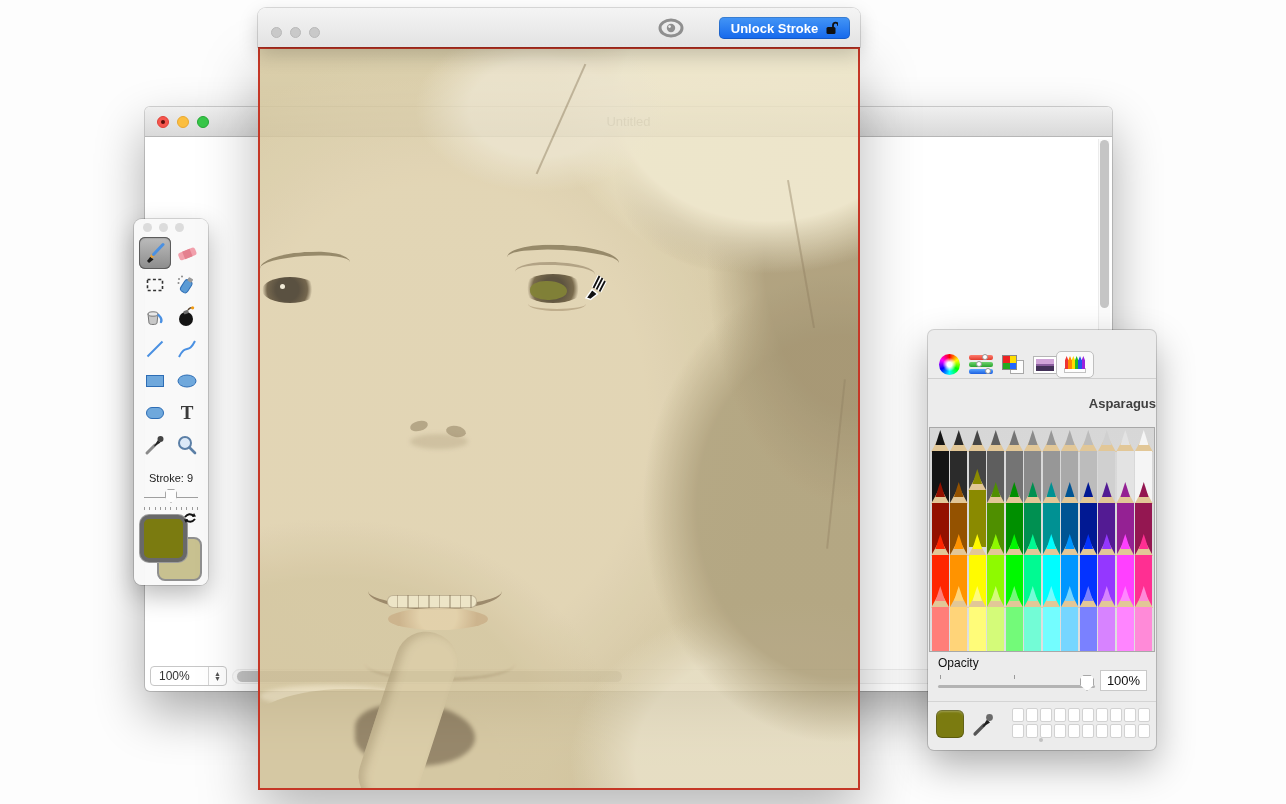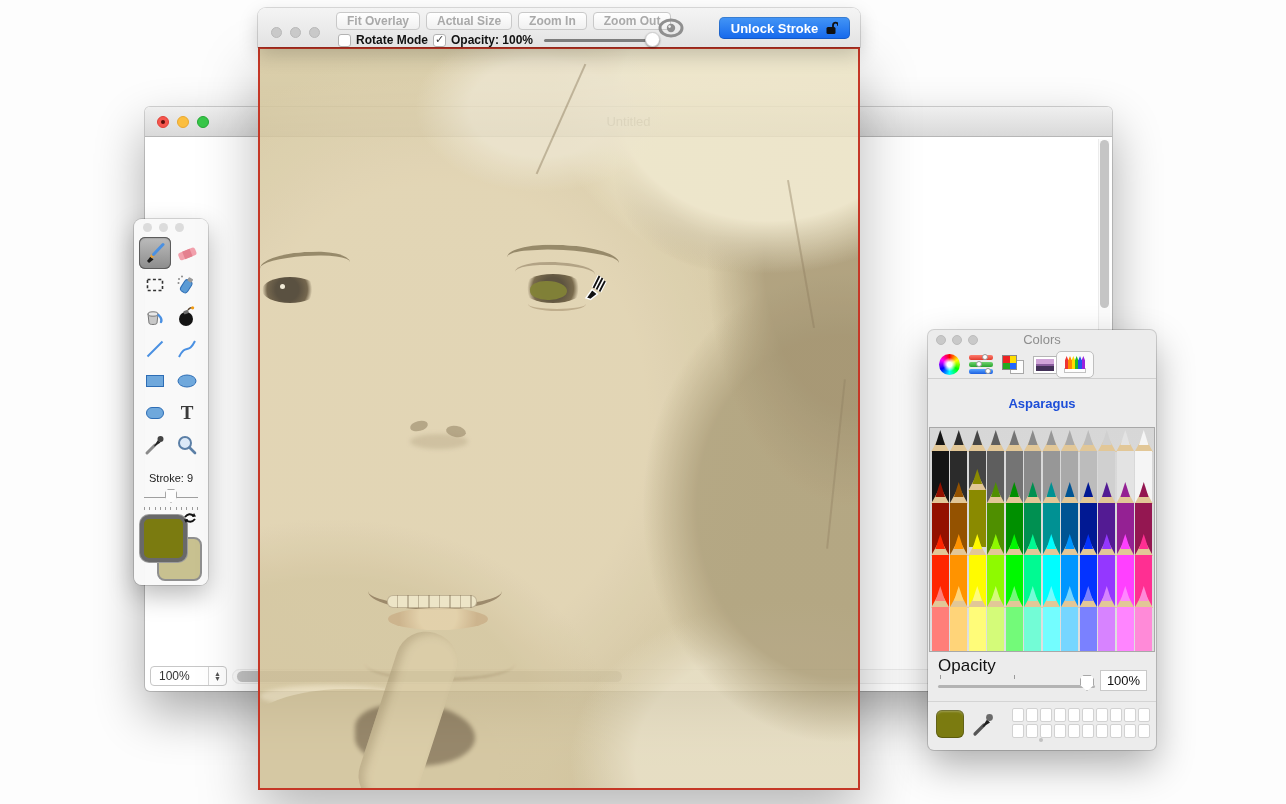--- a/index.html
+++ b/index.html
@@ -152,31 +152,31 @@
   .icon-palette .grid i:nth-child(1){background:#e22;} .icon-palette .grid i:nth-child(2){background:#fd0;}
   .icon-palette .grid i:nth-child(3){background:#2a2;} .icon-palette .grid i:nth-child(4){background:#26f;}
   .icon-image { width:24px; height:18px; background:#fff; border:1px solid #b5b5b5; padding:2px; }
   .icon-image i { display:block; width:100%; height:100%;
     background:linear-gradient(#d0a4d8 0 38%, #8a5f9e 38% 58%, #433158 58% 100%); }
   .icon-pencils { position:relative; width:22px; height:17px; }
   .icon-pencils .strips { position:absolute; left:1px; top:0; width:20px; height:13px;
     background:linear-gradient(90deg,#e33 0 16.6%,#f80 16.6% 33.3%,#fd0 33.3% 50%,#2b2 50% 66.6%,#25e 66.6% 83.3%,#92d 83.3% 100%);
     clip-path:polygon(0 32%,8.3% 0,16.6% 32%,25% 0,33.3% 32%,41.6% 0,50% 32%,58.3% 0,66.6% 32%,75% 0,83.3% 32%,91.6% 0,100% 32%,100% 100%,0 100%); }
   .icon-pencils .base { position:absolute; left:0; bottom:0; width:22px; height:5px; background:#fdfdfd; border:1px solid #c2c2c2; }
-  .cp-colorname { position:absolute; left:0; right:0; top:66px; text-align:center; font-size:13px; font-weight:700; color:#1d4ed8; }
+  .cp-colorname { position:absolute; left:0; right:0; top:66px; text-align:right; font-size:13px; font-weight:700; color:#404040; }
   .pencil-box { position:absolute; left:1px; top:97px; width:226px; height:225px; overflow:hidden;
     background:linear-gradient(#d7d7d7,#dfdfdf); border:1px solid #a8a8a8; }
   .pencil-row { position:absolute; left:1px; right:1px; display:flex; }
   .pencil { position:relative; flex:1; }
   .pencil i { position:absolute; display:block; }
   .pencil .wood { left:0; right:0; top:5px; height:17px; background:#e2c797; clip-path:polygon(50% 0,100% 100%,0 100%); }
   .pencil .tip { left:24%; right:24%; top:0; height:15px; clip-path:polygon(50% 0,100% 100%,0 100%); }
   .pencil .shaft { left:5%; right:5%; top:21px; bottom:0; }
   .pencil.raised { transform:translateY(-13px); z-index:9; }
-  .cp-opacity-label { position:absolute; left:10px; top:326px; font-size:17px; color:#111; }
+  .cp-opacity-label { position:absolute; left:10px; top:326px; font-size:12px; color:#111; }
   .cp-ticks { position:absolute; left:12px; top:345px; width:148px; display:flex; justify-content:space-between; }
   .cp-ticks i { width:1px; height:4px; background:#9a9a9a; }
   .cp-op-track { position:absolute; left:10px; top:355px; width:157px; height:3px; background:#b3b3b3; border-radius:2px; }
   .cp-op-knob { position:absolute; left:152px; top:345px; width:14px; height:16px; background:#fff;
     clip-path:polygon(50% 100%,100% 62%,100% 24%,76% 0,24% 0,0 24%,0 62%); box-shadow:inset 0 0 0 1px #a7a7a7; }
   .cp-op-value { position:absolute; left:172px; top:340px; width:47px; height:21px; background:#fff;
     border:1px solid #c9c9c9; font-size:13px; color:#111; display:flex; align-items:center; justify-content:center; }
   .cp-divider { position:absolute; left:0; right:0; top:371px; border-top:1px solid #d4d4d4; }
   .cp-well { position:absolute; left:8px; top:380px; width:28px; height:28px; border-radius:6px; background:#7b7b10;
     box-shadow:inset 0 0 0 1px rgba(0,0,0,.25), inset 0 2px 2px rgba(255,255,255,.25); }
@@ -335,36 +335,20 @@
       <path d="M13 8 q-4 5-9 1" stroke="#111" stroke-width="2" fill="none"></path>
       <path d="M4 12 l-2-3.5 4-.5z" fill="#111"></path>
     </svg>
 </div>
 
 <div id="overlay-toolbar">
   <div class="ot-dots">
     <span class="ot-dot"></span>
       <span class="ot-dot"></span>
       <span class="ot-dot"></span>
-  </div>
-  <div class="ot-buttons">
-    <div class="mac-btn">Fit Overlay</div>
-    <div class="mac-btn">Actual Size</div>
-    <div class="mac-btn">Zoom In</div>
-    <div class="mac-btn">Zoom Out</div>
-  </div>
-  <div class="ot-row2">
-    <span class="cb"></span>
-    <span class="cb-label">Rotate Mode</span>
-    <span class="cb checked"></span>
-    <span class="cb-label">Opacity: 100%</span>
-    <span class="ot-slider">
-      <span class="track"></span>
-      <span class="knob"></span>
-    </span>
   </div>
   <svg class="eye-wrap" width="28" height="20">
       <ellipse cx="14" cy="10" rx="11" ry="8" fill="none" stroke="#8f8f8f" stroke-width="3"></ellipse>
       <circle cx="14" cy="10" r="4.2" fill="#8f8f8f"></circle>
       <circle cx="12.6" cy="8.6" r="1.3" fill="#efefef"></circle>
     </svg>
   <div class="unlock-btn">
     <span>Unlock Stroke</span>
     <svg width="13" height="14">
         <rect x="1.5" y="6" width="9" height="7" rx="1.5" fill="#111"></rect>
@@ -402,28 +386,20 @@
     <path d="M10.5 15 L16.5 3" stroke="#fff" stroke-width="4"></path>
       <path d="M10.5 15 L16.5 3" stroke="#111" stroke-width="1.8"></path>
     <path d="M13.5 16.5 L19.5 5" stroke="#fff" stroke-width="4"></path>
       <path d="M13.5 16.5 L19.5 5" stroke="#111" stroke-width="1.8"></path>
     <path d="M16.5 18.5 L22 8" stroke="#fff" stroke-width="4"></path>
       <path d="M16.5 18.5 L22 8" stroke="#111" stroke-width="1.8"></path>
   </svg>
 </div>
 
 <div id="colors-panel">
-  <div class="cp-titlebar">
-    <div class="cp-dots">
-      <span class="cp-dot"></span>
-        <span class="cp-dot"></span>
-        <span class="cp-dot"></span>
-    </div>
-    <div class="cp-title">Colors</div>
-  </div>
   <div class="cp-toolbar">
     <div class="cp-tab" style="left:6px;">
         <span class="icon-wheel"></span>
       </div>
     <div class="cp-tab" style="left:38px;">
       <span class="icon-sliders">
           <i class="sl-r">
             <b></b>
           </i>
           <i class="sl-g">

